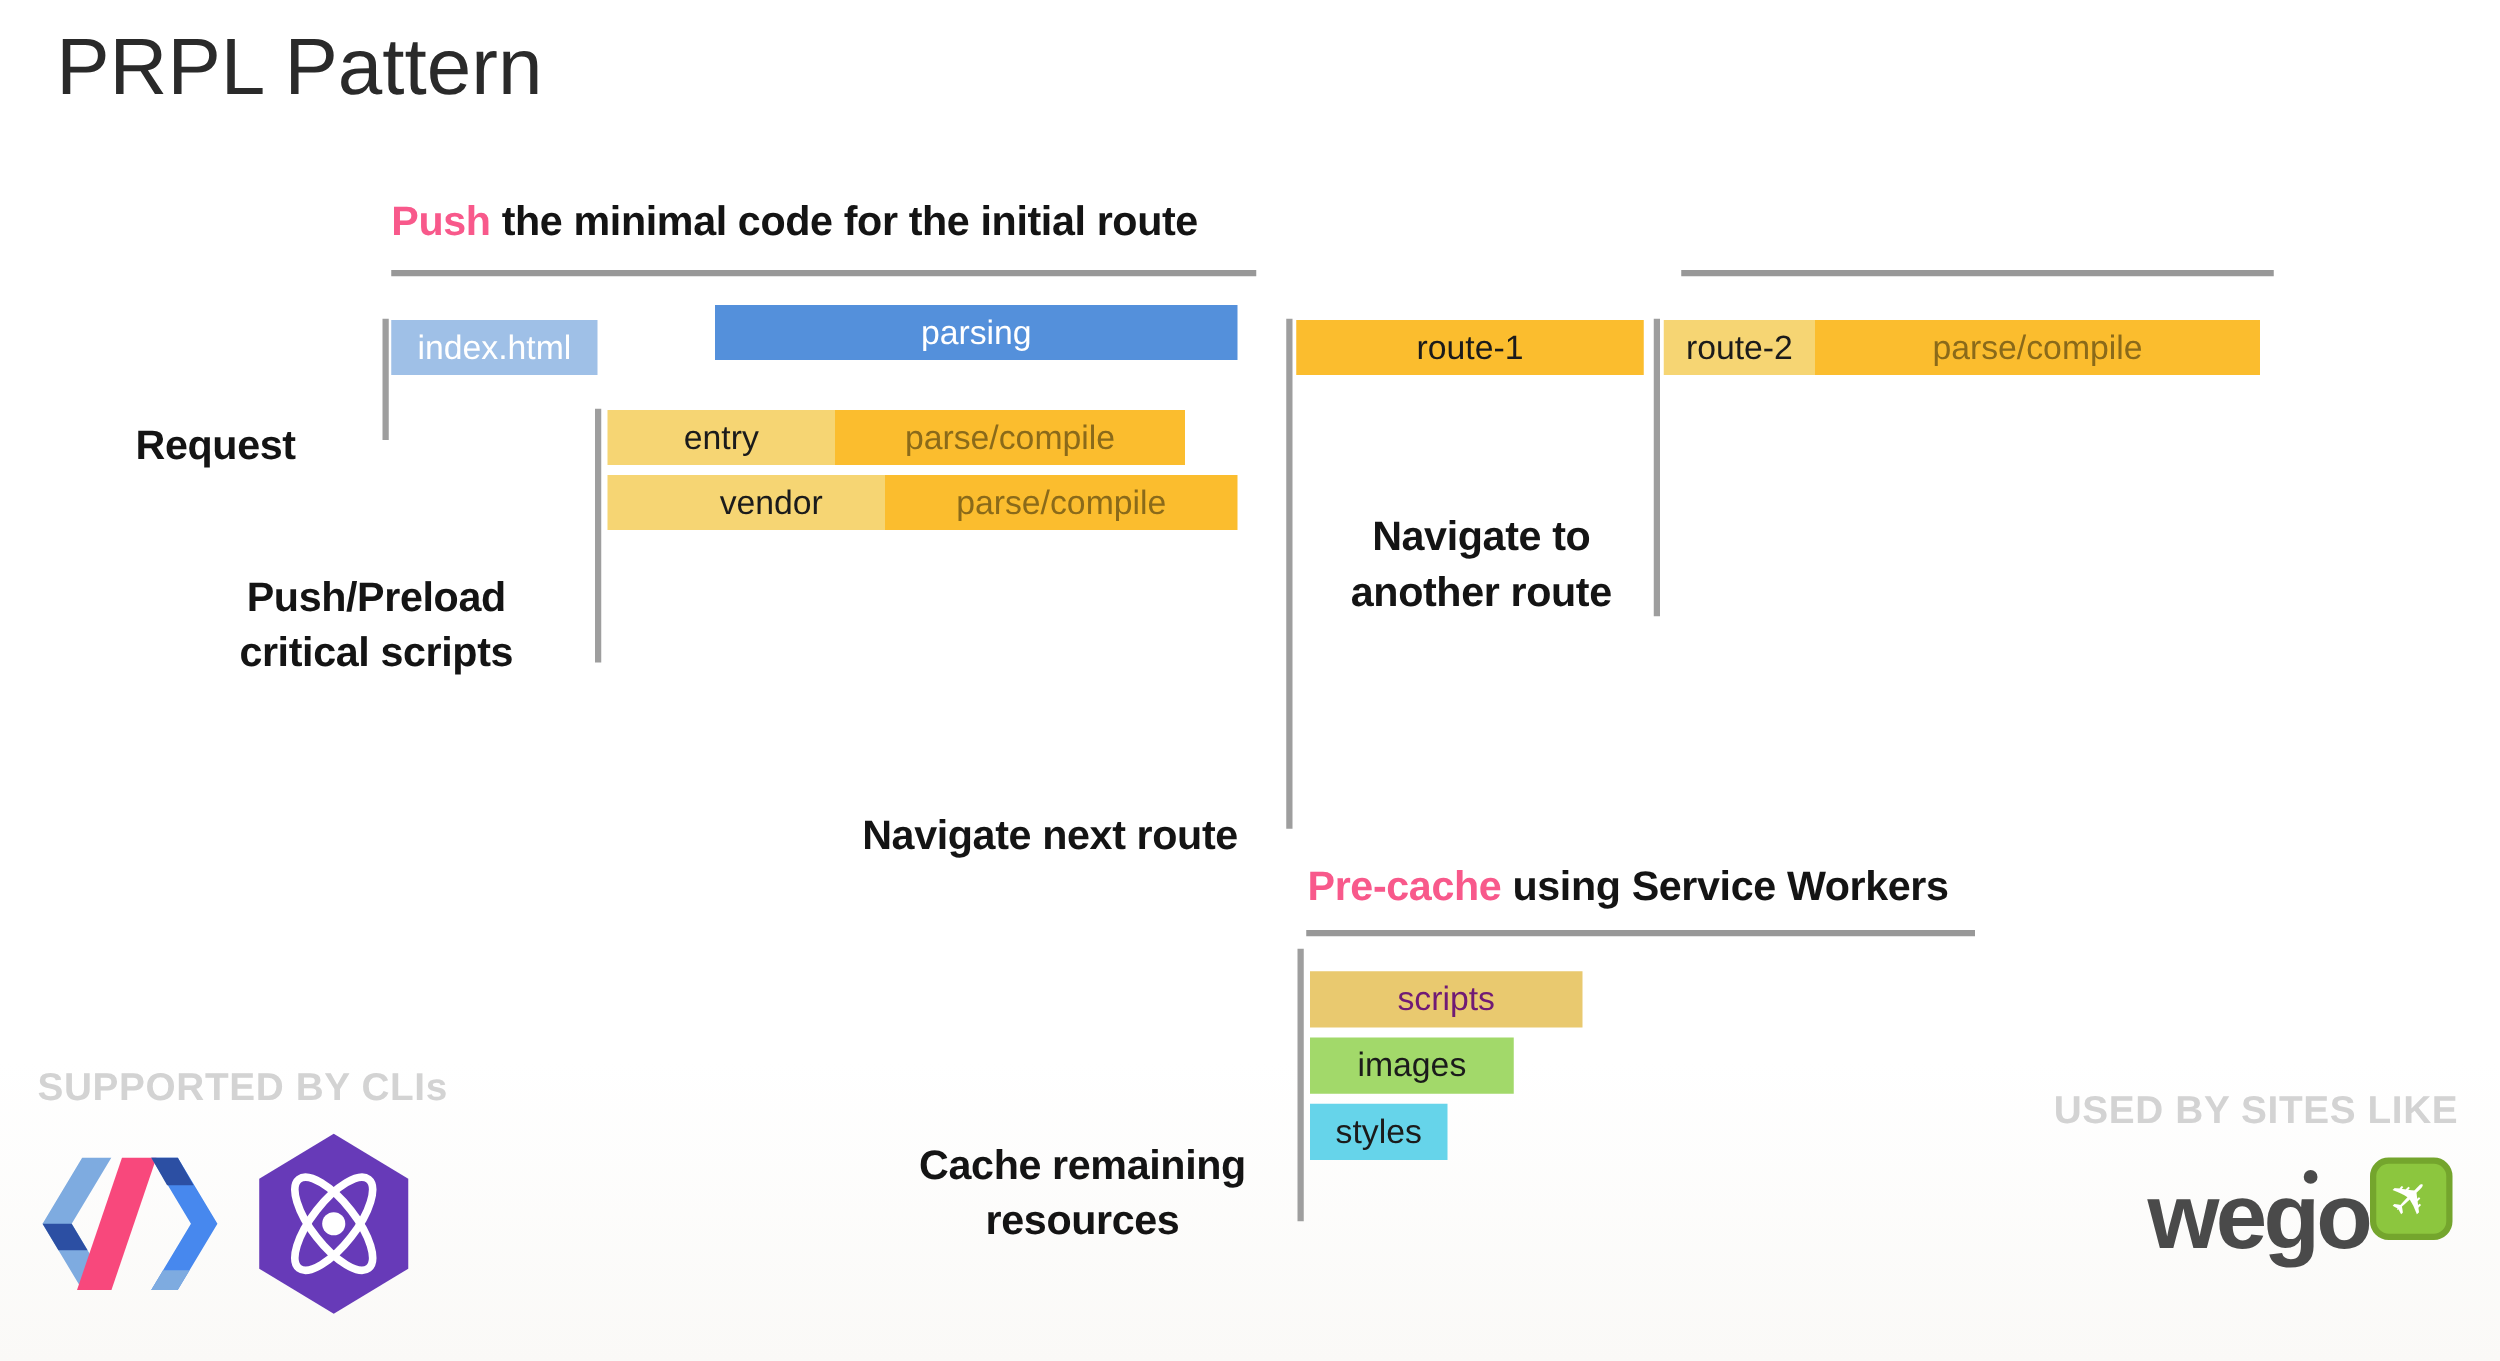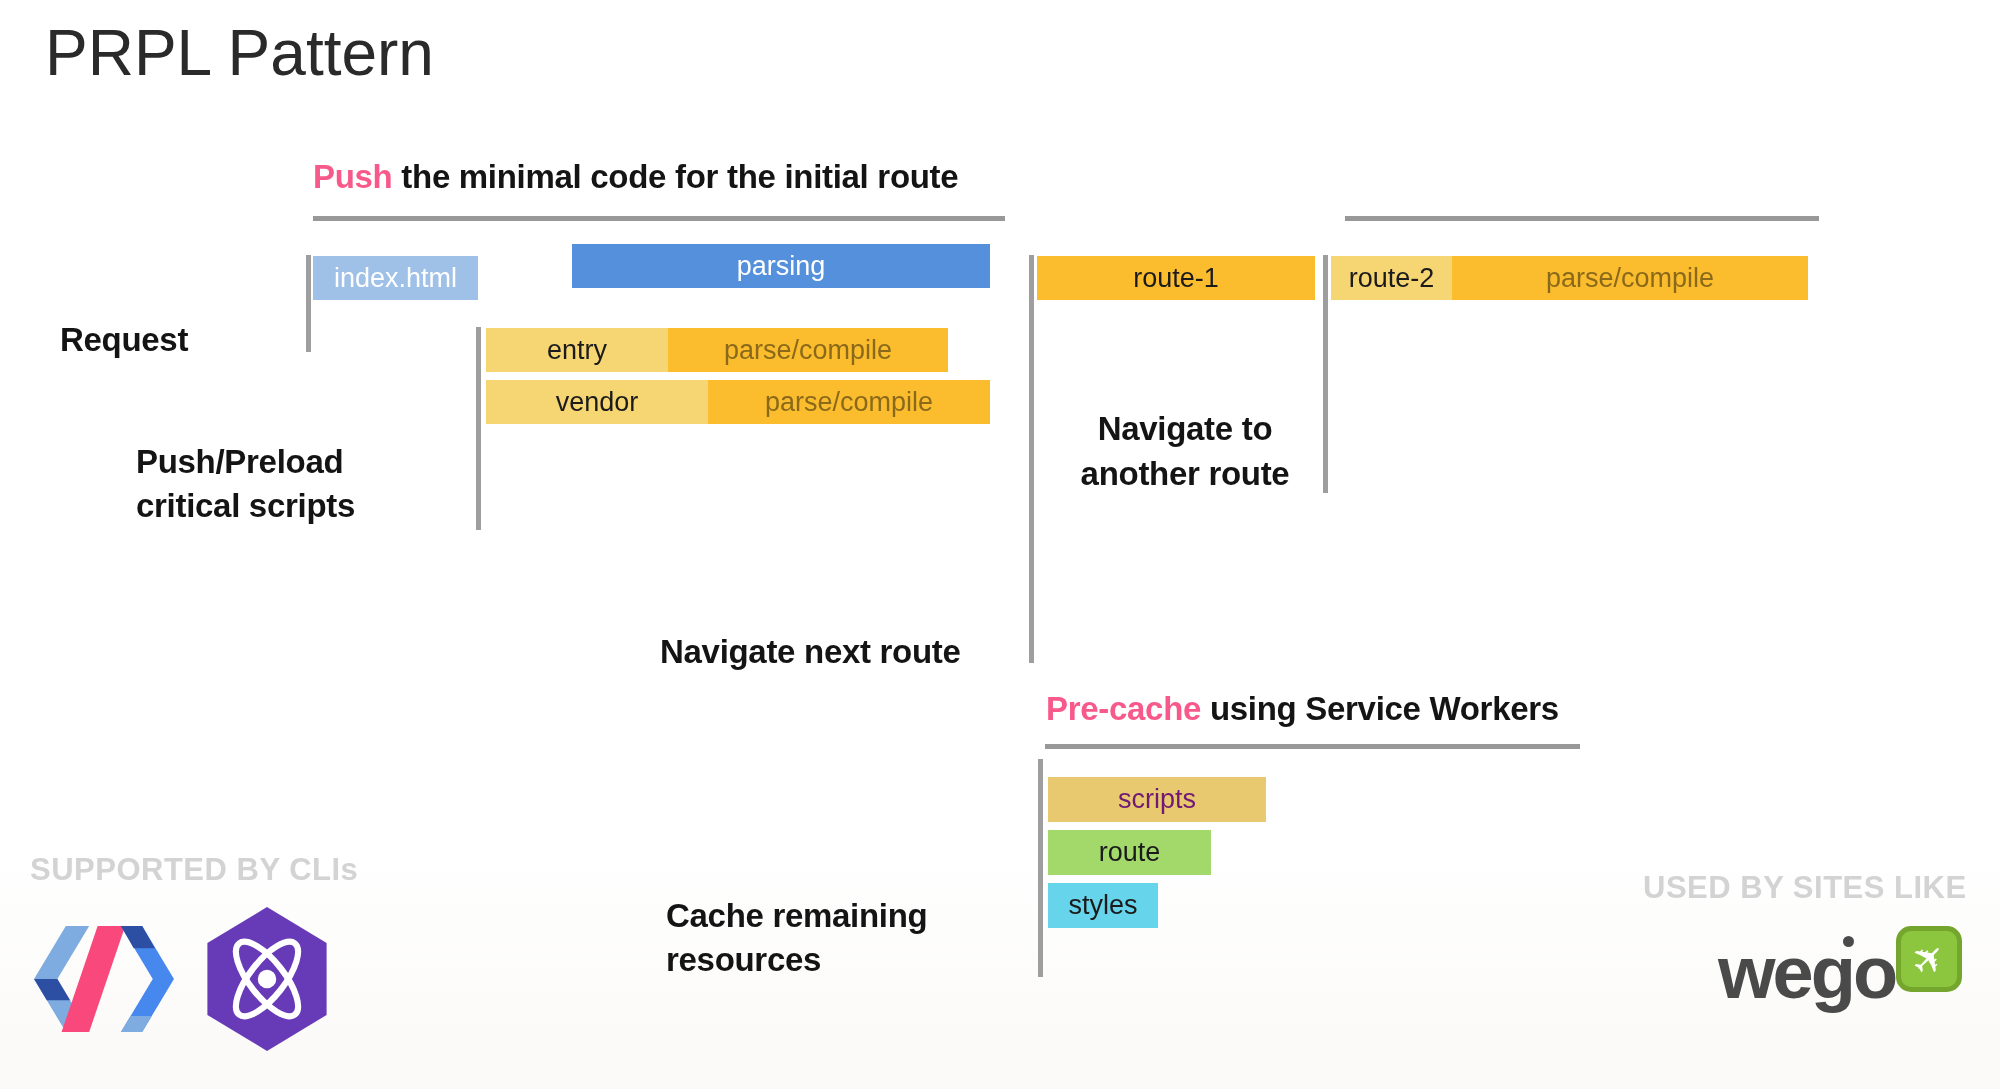--- a/index.html
+++ b/index.html
@@ -8,21 +8,21 @@
     background:linear-gradient(180deg,#ffffff 0%,#ffffff 78%,#faf9f7 100%);
     font-family:"Liberation Sans", sans-serif;color:#1b1b1b;overflow:hidden;
   }
   .abs{position:absolute;}
   .title{font-size:64px;font-weight:300;color:#2a2a2a;letter-spacing:0;}
   .heading{font-weight:bold;font-size:33px;letter-spacing:-0.3px;color:#141414;white-space:nowrap;}
   .hl{color:#F8598B;}
   .rule{background:#989898;height:5px;}
   .vline{width:5px;background:#9e9e9e;}
   .lbl{font-weight:bold;font-size:33px;letter-spacing:-0.3px;color:#141414;line-height:44px;}
-  .right{text-align:left;}
+  .right{text-align:center;margin-top:16px;}
   .center{text-align:center;}
   .bar{height:44px;display:flex;align-items:center;justify-content:center;
        font-size:27px;white-space:nowrap;}
   .blue-light{background:#9FC0E7;color:#ffffff;}
   .blue{background:#5490DB;color:#ffffff;}
   .amber{background:#FBBD2E;color:#1b1b1b;}
   .amber-light{background:#F6D573;color:#1b1b1b;}
   .parse{color:#8a6a1a;}
   .tan{background:#E9C96F;color:#701a75;}
   .green{background:#A2D96A;color:#1b1b1b;}
@@ -54,21 +54,21 @@
   <div class="abs vline" style="left:1029px;top:255px;height:408px;"></div>
   <div class="abs bar amber" style="left:1037px;top:256px;width:278px;">route-1</div>
   <div class="abs vline" style="left:1323px;top:255px;height:238px;"></div>
   <div class="abs bar amber-light" style="left:1331px;top:256px;width:121px;">route-2</div>
   <div class="abs bar amber parse" style="left:1452px;top:256px;width:356px;">parse/compile</div>
 
   <div class="abs lbl right" style="left:60px;top:318px;width:225px;">Request</div>
 
   <div class="abs bar amber-light" style="left:486px;top:328px;width:182px;">entry</div>
   <div class="abs bar amber parse" style="left:668px;top:328px;width:280px;">parse/compile</div>
-  <div class="abs bar amber-light" style="left:486px;top:380px;width:222px;">vendor</div>
+  <div class="abs bar amber-light" style="left:486px;top:380px;width:222px;padding-left:20px;">vendor</div>
   <div class="abs bar amber parse" style="left:708px;top:380px;width:282px;">parse/compile</div>
   <div class="abs vline" style="left:476px;top:327px;height:203px;"></div>
 
   <div class="abs lbl right" style="left:136px;top:440px;width:330px;">
     <div>Push/Preload</div>
     <div>critical scripts</div>
   </div>
 
 
   <div class="abs lbl right" style="left:660px;top:630px;width:360px;">Navigate next route</div>
@@ -77,21 +77,21 @@
     <div>Navigate to</div>
     <div>another route</div>
   </div>
 
   <div class="abs heading" style="left:1046px;top:690px;">
     <span class="hl">Pre-cache</span><span> using Service Workers</span>
   </div>
   <div class="abs rule" style="left:1045px;top:744px;width:535px;"></div>
   <div class="abs vline" style="left:1038px;top:759px;height:218px;"></div>
   <div class="abs bar tan" style="left:1048px;top:777px;width:218px;height:45px;">scripts</div>
-  <div class="abs bar green" style="left:1048px;top:830px;width:163px;height:45px;">route</div>
+  <div class="abs bar green" style="left:1048px;top:830px;width:163px;height:45px;">images</div>
   <div class="abs bar cyan" style="left:1048px;top:883px;width:110px;height:45px;">styles</div>
 
   <div class="abs lbl right" style="left:666px;top:894px;width:400px;">
     <div>Cache remaining</div>
     <div>resources</div>
   </div>
 
   <div class="abs muted" style="left:30px;top:852px;">SUPPORTED BY CLIs</div>
 
   <svg class="abs" style="left:33px;top:926px;" width="142" height="106" viewBox="0 0 132 100">

